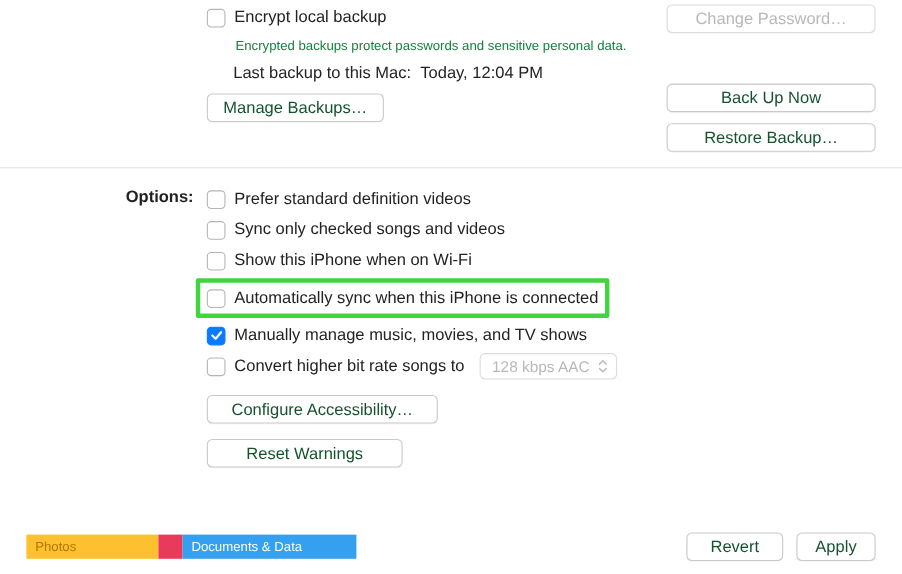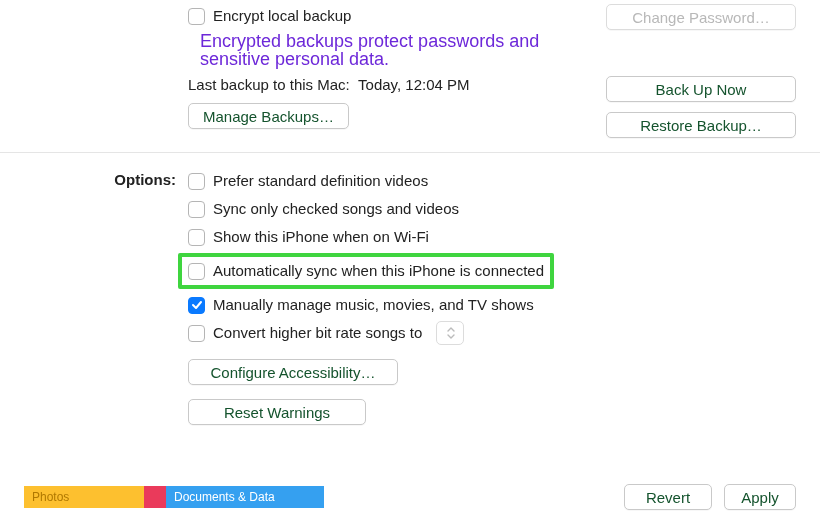--- a/index.html
+++ b/index.html
@@ -35,28 +35,28 @@
       align-items: center; justify-content: center;
       position: relative;
     }
     .checkbox.checked {
       background: #0a7aff;
       border-color: #0a7aff;
     }
     .checkbox.checked svg { display: block; }
     .checkbox svg { display: none; width: 12px; height: 12px; }
     .helptext {
-      color: #6d28d9;
-      font-size: 18px;
-      margin-left: 12px;
+      color: #15803d;
+      font-size: 12px;
+      margin-left: 26px;
       line-height: 18px;
       margin-bottom: 8px;
     }
     .meta-row { display: flex; align-items: center; margin-bottom: 10px; }
-    .meta-label { white-space: pre; }
+    .meta-label { white-space: pre; margin-left: 24px; }
     .btn {
       display: inline-flex;
       align-items: center; justify-content: center;
       height: 26px;
       padding: 0 14px;
       border: 1px solid #c9c9c9;
       border-radius: 5px;
       background: #fff;
       font-size: 15px;
       color: #14532d;
@@ -179,20 +179,21 @@
             </svg>
         </span>
         <span>Manually manage music, movies, and TV shows</span>
       </div>
       <div class="check-row">
         <span class="checkbox">
           
         </span>
         <span>Convert higher bit rate songs to</span>
         <span class="select">
+          <span>128 kbps AAC</span>
           <span class="caret">
             <svg width="8" height="12" viewBox="0 0 8 12">
                 <path d="M1 4 L4 1 L7 4" stroke="#bbb" stroke-width="1.4" fill="none" stroke-linecap="round" stroke-linejoin="round"></path>
                 <path d="M1 8 L4 11 L7 8" stroke="#bbb" stroke-width="1.4" fill="none" stroke-linecap="round" stroke-linejoin="round"></path>
               </svg>
           </span>
         </span>
       </div>
 
       <div class="spaced">

